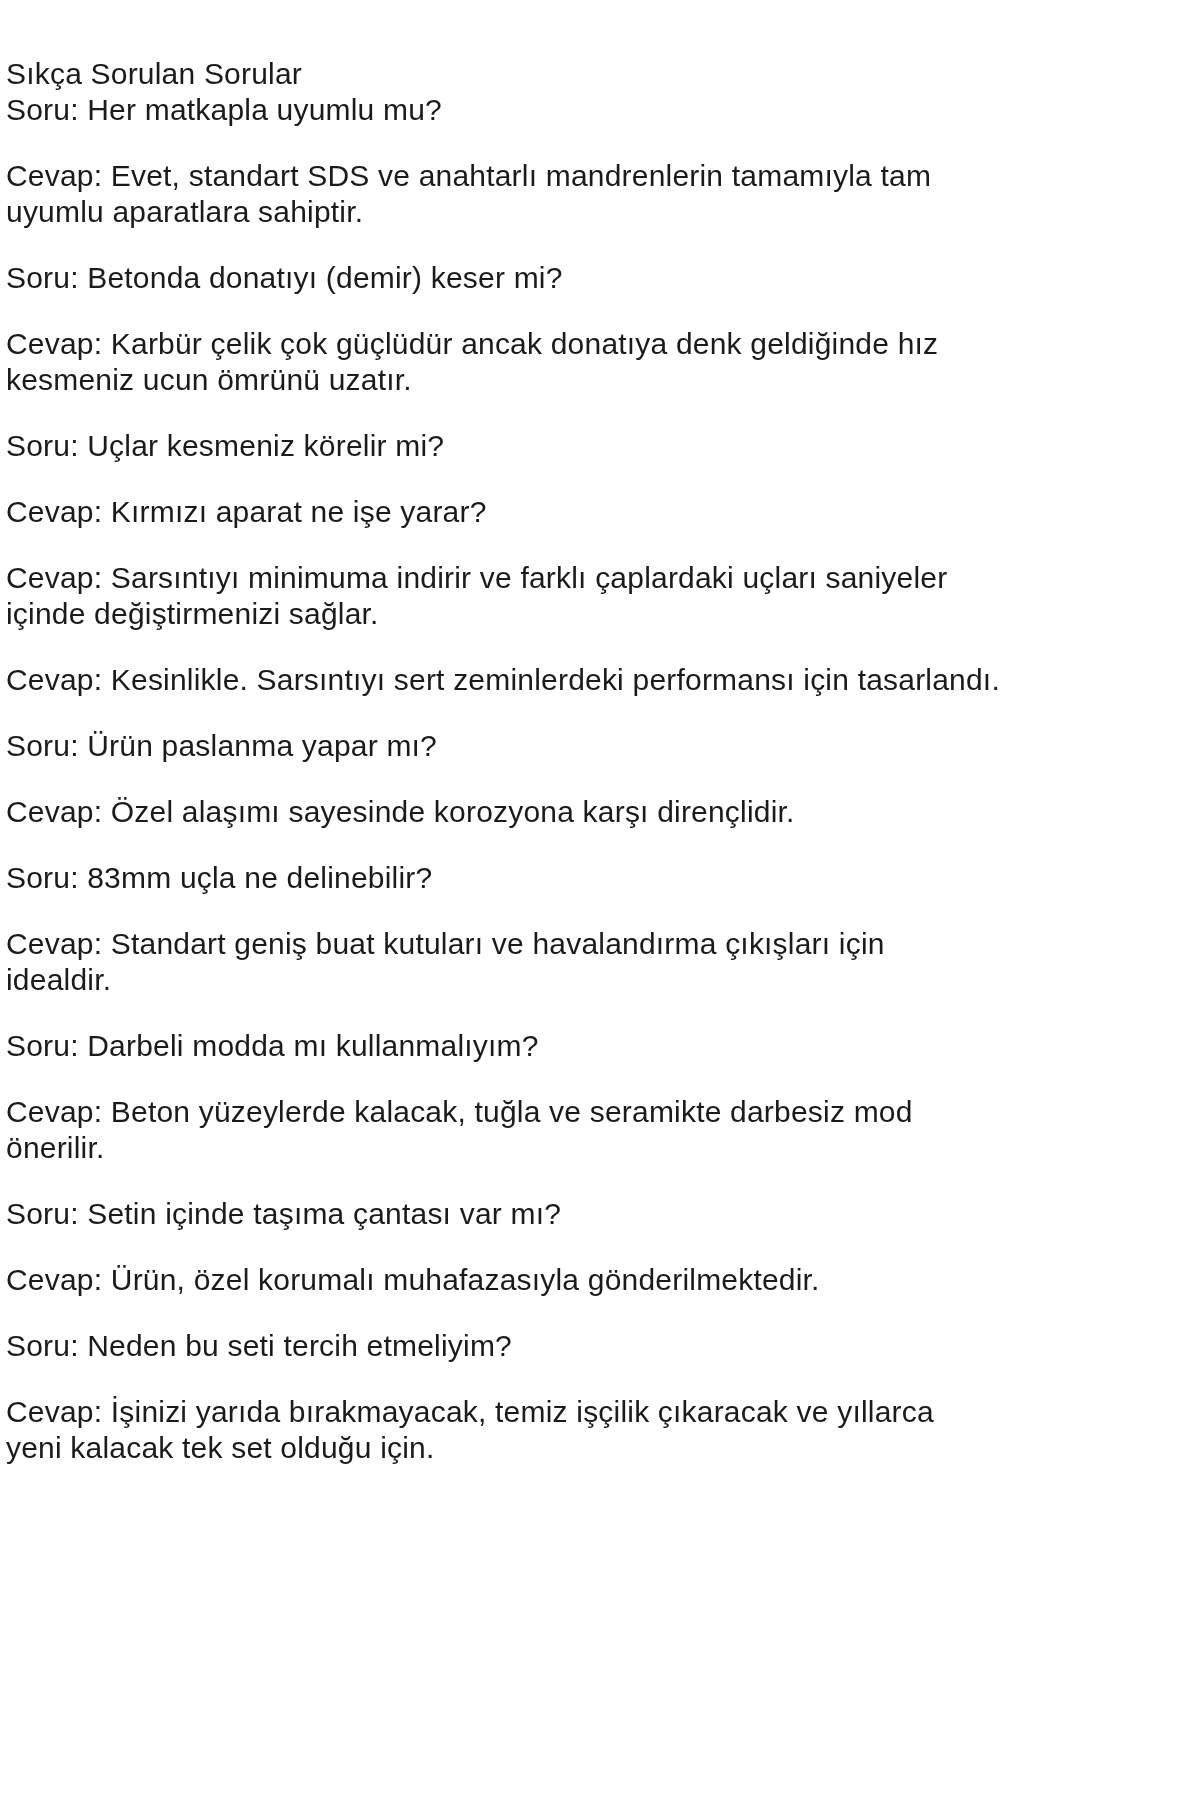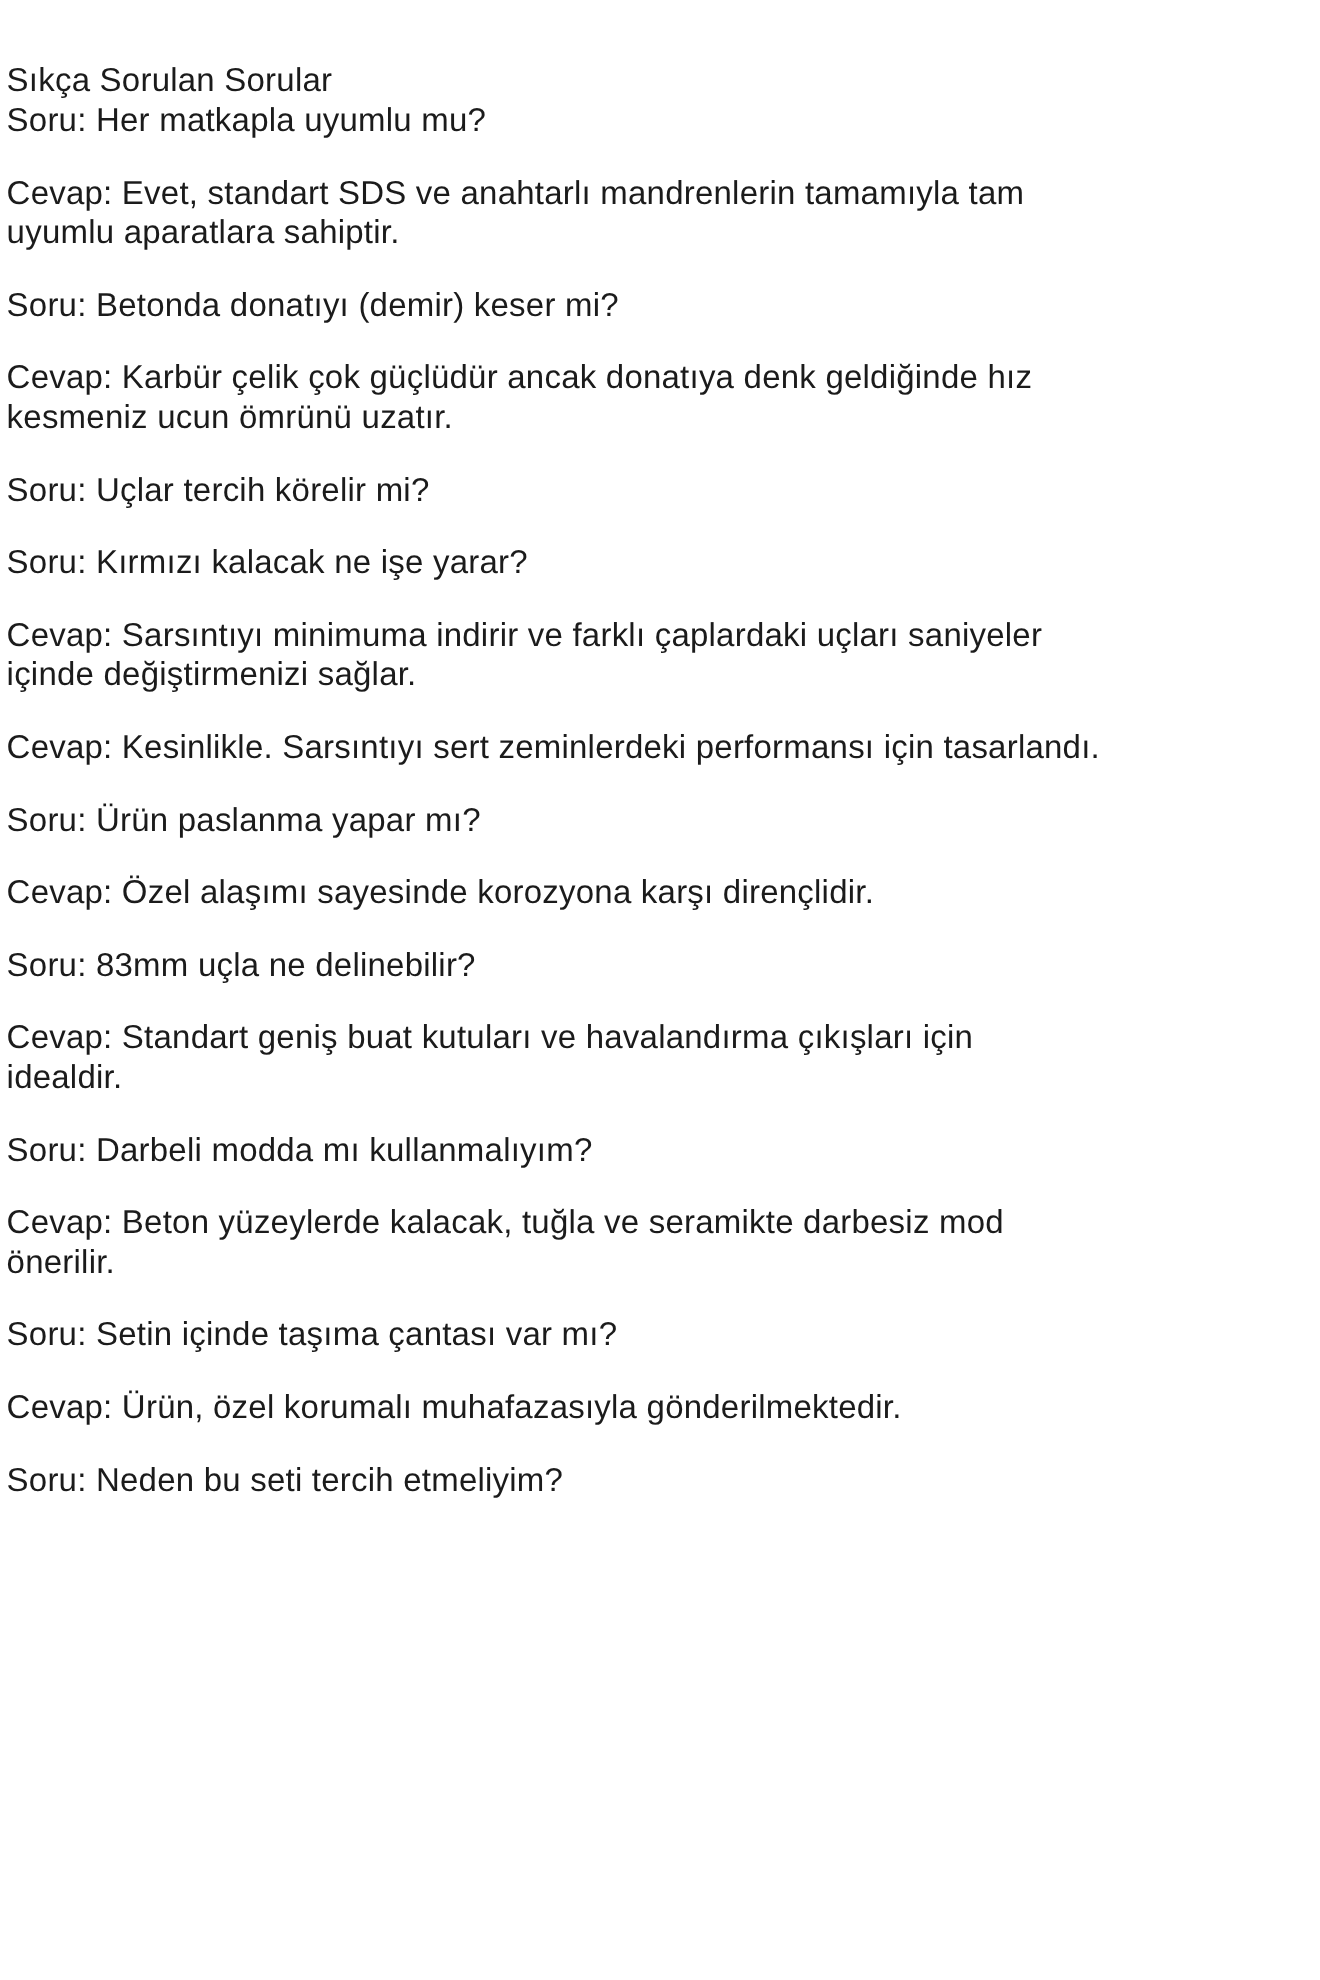--- a/index.html
+++ b/index.html
@@ -43,37 +43,39 @@
     <div class="line">Soru: Her matkapla uyumlu mu?</div>
   </div>
 
   <p class="para">Cevap: Evet, standart SDS ve anahtarlı mandrenlerin tamamıyla tam
 uyumlu aparatlara sahiptir.</p>
 
   <p class="para">Soru: Betonda donatıyı (demir) keser mi?</p>
   <p class="para">Cevap: Karbür çelik çok güçlüdür ancak donatıya denk geldiğinde hız
 kesmeniz ucun ömrünü uzatır.</p>
 
-  <p class="para">Soru: Uçlar tercih körelir mi?</p>
+  <p class="para">Soru: Uçlar kesmeniz körelir mi?</p>
 
-  <p class="para">Soru: Kırmızı kalacak ne işe yarar?</p>
+  <p class="para">Cevap: Kırmızı aparat ne işe yarar?</p>
   <p class="para">Cevap: Sarsıntıyı minimuma indirir ve farklı çaplardaki uçları saniyeler
 içinde değiştirmenizi sağlar.</p>
 
   <p class="para">Cevap: Kesinlikle. Sarsıntıyı sert zeminlerdeki performansı için tasarlandı.</p>
 
   <p class="para">Soru: Ürün paslanma yapar mı?</p>
   <p class="para">Cevap: Özel alaşımı sayesinde korozyona karşı dirençlidir.</p>
 
   <p class="para">Soru: 83mm uçla ne delinebilir?</p>
   <p class="para">Cevap: Standart geniş buat kutuları ve havalandırma çıkışları için
 idealdir.</p>
 
   <p class="para">Soru: Darbeli modda mı kullanmalıyım?</p>
   <p class="para">Cevap: Beton yüzeylerde kalacak, tuğla ve seramikte darbesiz mod
 önerilir.</p>
 
   <p class="para">Soru: Setin içinde taşıma çantası var mı?</p>
   <p class="para">Cevap: Ürün, özel korumalı muhafazasıyla gönderilmektedir.</p>
 
   <p class="para">Soru: Neden bu seti tercih etmeliyim?</p>
+  <p class="para">Cevap: İşinizi yarıda bırakmayacak, temiz işçilik çıkaracak ve yıllarca
+yeni kalacak tek set olduğu için.</p>
 
 </div>
 
 </body></html>

